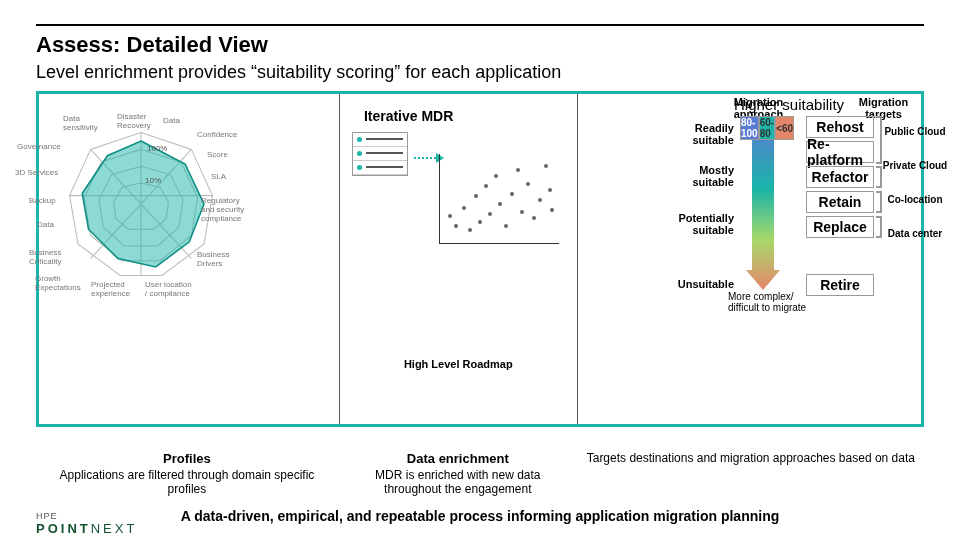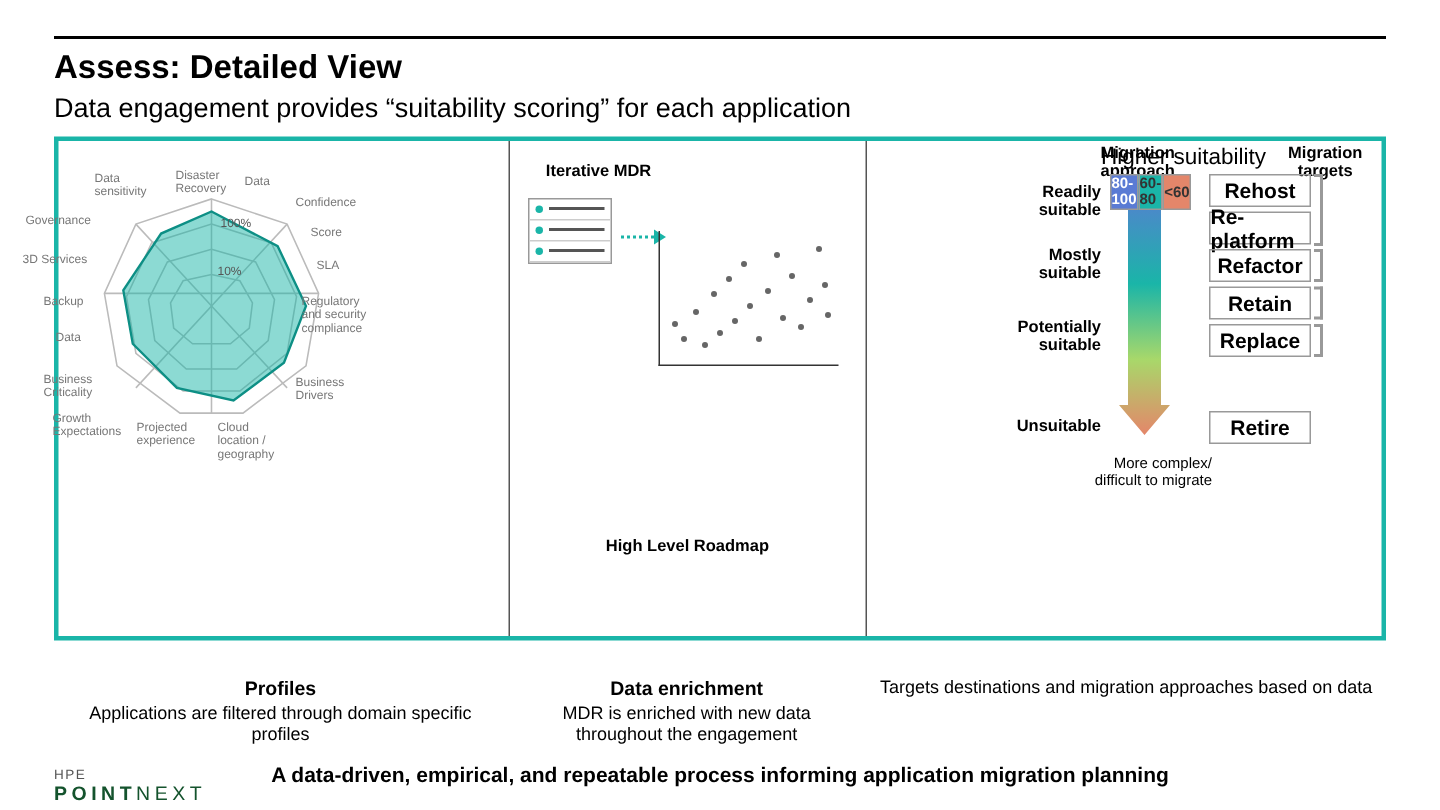--- a/index.html
+++ b/index.html
@@ -11,37 +11,37 @@
 .col{position:relative}
 .col+.col{border-left:1px solid #555}
 .col1{width:34%}
 .col2{width:27%}
 .col3{width:39%}
 .headers{position:absolute;right:0;top:2px;display:flex;gap:50px;font-size:11px;font-weight:bold;text-align:center}
 .headers div{width:75px}
 .radar{position:absolute;left:18px;top:26px;width:168px;height:168px}
 .radar svg{width:100%;height:100%}
 .radar-labels{position:absolute;font-size:8px;color:#777}
-.mdr-label{position:absolute;left:24px;top:14px;font-size:11px;font-weight:bold}
+.mdr-label{position:absolute;left:24px;top:14px;font-size:14px;font-weight:bold}
 .list{position:absolute;left:12px;top:38px;width:56px;height:44px;border:1px solid #999}
 .list-row{height:33%;border-bottom:1px solid #ccc;display:flex;align-items:center;padding-left:4px}
 .list-row::before{content:"";width:5px;height:5px;border-radius:50%;background:#1ab5a8;margin-right:4px}
 .list-row span{height:2px;background:#555;flex:1;margin-right:4px}
 .scatter{position:absolute;right:18px;top:60px;width:120px;height:90px;border-left:1px solid #333;border-bottom:1px solid #333}
 .dot{position:absolute;width:4px;height:4px;border-radius:50%;background:#666}
 .arrow{position:absolute;left:74px;top:58px;width:30px;height:12px}
 .arrow::before{content:"";position:absolute;top:5px;left:0;right:8px;border-top:2px dotted #1ab5a8}
 .arrow::after{content:"";position:absolute;right:0;top:1px;width:0;height:0;border-left:8px solid #1ab5a8;border-top:5px solid transparent;border-bottom:5px solid transparent}
 .hlr{position:absolute;left:64px;bottom:54px;font-size:11px;font-weight:bold}
 .bar-area{position:absolute;left:162px;top:22px;width:46px;height:180px;display:flex;}
 .bar-seg{border:1px solid #999;display:flex;align-items:center;justify-content:center;font-size:10px;font-weight:bold;color:#333}
 .bar-arrow{position:absolute;left:6px;top:6px;width:34px;height:168px;z-index:-1}
 .suit-label{position:absolute;font-size:11px;font-weight:bold;text-align:right;width:70px}
 .top-note{position:absolute;left:156px;top:2px;font-size:15px}
-.bot-note{position:absolute;left:150px;top:210px;font-size:10px;text-align:right;width:80px}
+.bot-note{position:absolute;left:150px;top:197px;font-size:10px;text-align:left;width:80px}
 .approach-boxes{position:absolute;left:228px;top:22px;display:flex;flex-direction:column;gap:3px}
 .target-boxes{position:absolute;left:300px;top:26px;display:flex;flex-direction:column;gap:12px}
 .abox{width:68px;height:22px;border:1px solid #999;display:flex;align-items:center;justify-content:center;font-size:14px;font-weight:bold;position:relative}
 .abox.wide{width:74px;border:none;font-size:10px}
 .columns-desc{display:flex;margin-top:20px}
 .desc{text-align:center;font-size:12px;padding:4px 8px}
 .desc strong{display:block;font-size:13px;margin-bottom:2px}
 .desc:nth-child(1){width:34%}
 .desc:nth-child(2){width:27%}
 .desc:nth-child(3){width:39%}
@@ -49,21 +49,21 @@
 .logo{position:absolute;bottom:4px;left:36px;font-size:9px;letter-spacing:1px;color:#555}
 .logo .pn{font-size:13px;letter-spacing:3px;color:#14532d}
 .logo .pn b{font-weight:bold}
 .bracket{position:absolute;border-right:2px solid #999;border-top:2px solid #999;border-bottom:2px solid #999;width:6px}
 </style>
 </head>
 <body>
 
 <div class="rule"></div>
 <div class="title">Assess: Detailed View</div>
-<div class="subtitle">Data engagement provides “suitability scoring” for each application</div>
+<div class="subtitle">Level enrichment provides “suitability scoring” for each application</div>
 
 <div class="content">
   <div class="col col1">
     <div class="radar">
       <svg viewBox="0 0 160 160">
         <g stroke="#bbb" fill="none">
           <polygon points="80,12 128,28 148,72 140,118 100,148 60,148 20,118 12,72 32,28"></polygon>
           <polygon points="80,28 118,40 134,74 128,110 98,134 62,134 32,110 26,74 42,40"></polygon>
           <polygon points="80,44 108,52 120,76 116,102 96,120 64,120 44,102 40,76 52,52"></polygon>
           <polygon points="80,60 98,64 106,78 104,94 92,104 68,104 56,94 54,78 62,64"></polygon>
@@ -74,21 +74,21 @@
         </g>
         <polygon points="80,20 122,42 140,80 126,116 94,140 58,132 30,104 24,70 48,34" fill="#1ab5a8" fill-opacity="0.5" stroke="#0d8f85" stroke-width="1.5"></polygon>
       </svg>
       <div class="radar-labels" style="left:60px;top:-8px">Disaster<br>Recovery</div>
       <div class="radar-labels" style="left:106px;top:-4px">Data</div>
       <div class="radar-labels" style="left:140px;top:10px">Confidence</div>
       <div class="radar-labels" style="left:150px;top:30px">Score</div>
       <div class="radar-labels" style="left:154px;top:52px">SLA</div>
       <div class="radar-labels" style="left:144px;top:76px;width:50px">Regulatory and security compliance</div>
       <div class="radar-labels" style="left:140px;top:130px;width:40px">Business Drivers</div>
-      <div class="radar-labels" style="left:88px;top:160px;width:50px">Cloud location / geography</div>
+      <div class="radar-labels" style="left:88px;top:160px;width:50px">User location / compliance</div>
       <div class="radar-labels" style="left:34px;top:160px;width:50px">Projected experience</div>
       <div class="radar-labels" style="left:-22px;top:154px;width:56px">Growth Expectations</div>
       <div class="radar-labels" style="left:-28px;top:128px;width:40px">Business Criticality</div>
       <div class="radar-labels" style="left:-20px;top:100px">Data</div>
       <div class="radar-labels" style="left:-28px;top:76px">Backup</div>
       <div class="radar-labels" style="left:-42px;top:48px">3D Services</div>
       <div class="radar-labels" style="left:-40px;top:22px">Governance</div>
       <div class="radar-labels" style="left:6px;top:-6px;width:40px">Data sensitivity</div>
       <div class="radar-labels" style="left:90px;top:24px;color:#555">100%</div>
       <div class="radar-labels" style="left:88px;top:56px;color:#555">10%</div>
@@ -173,20 +173,26 @@
       <div class="abox">Replace</div>
       <div style="height:30px"></div>
       <div class="abox">Retire</div>
     </div>
 
     <div class="bracket" style="left:298px;top:22px;height:48px"></div>
     <div class="bracket" style="left:298px;top:72px;height:22px"></div>
     <div class="bracket" style="left:298px;top:97px;height:22px"></div>
     <div class="bracket" style="left:298px;top:122px;height:22px"></div>
 
+    <div class="target-boxes">
+      <div class="abox wide">Public Cloud</div>
+      <div class="abox wide">Private Cloud</div>
+      <div class="abox wide">Co-location</div>
+      <div class="abox wide">Data center</div>
+    </div>
 
     <div class="bot-note">More complex/ difficult to migrate</div>
   </div>
 </div>
 
 <div class="columns-desc">
   <div class="desc"><strong>Profiles</strong><span>Applications are filtered through domain specific profiles</span></div>
   <div class="desc"><strong>Data enrichment</strong><span>MDR is enriched with new data throughout the engagement</span></div>
   <div class="desc"><span>Targets destinations and migration approaches based on data</span></div>
 </div>

